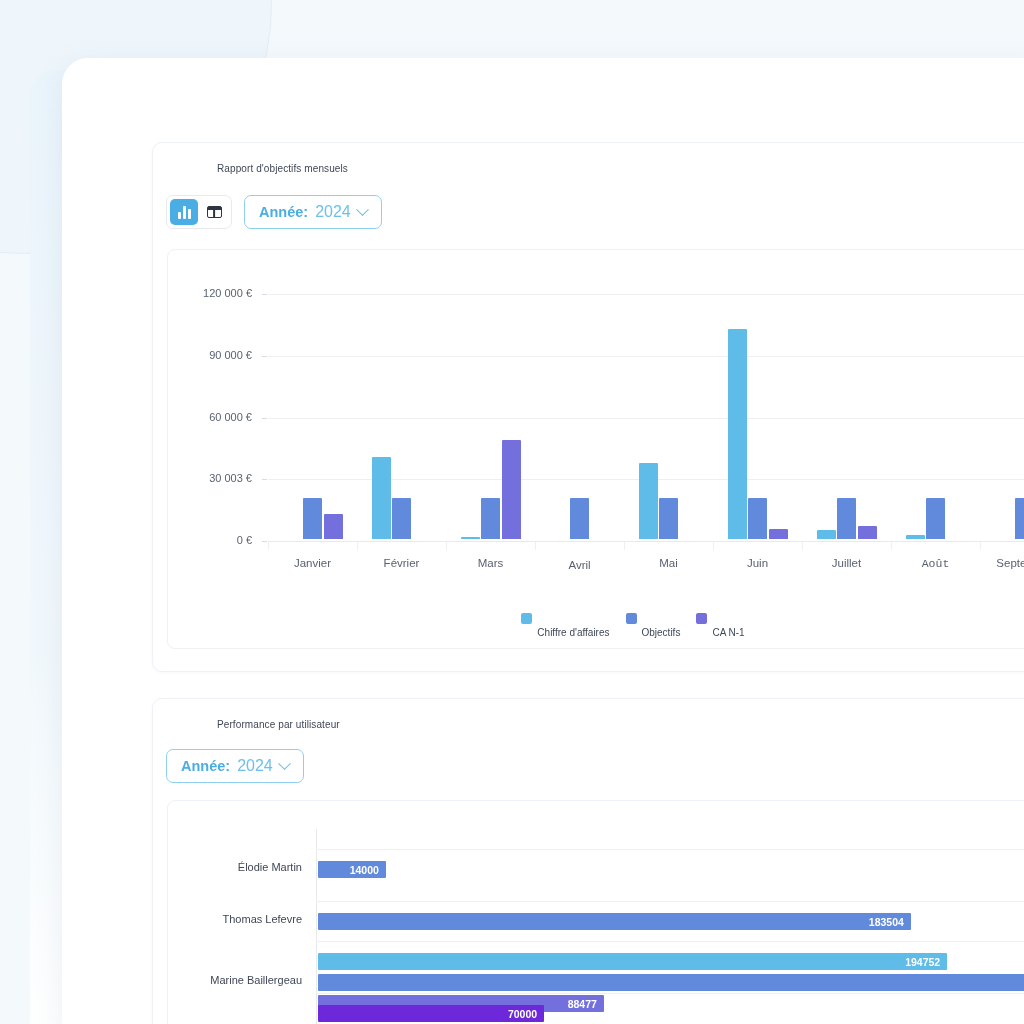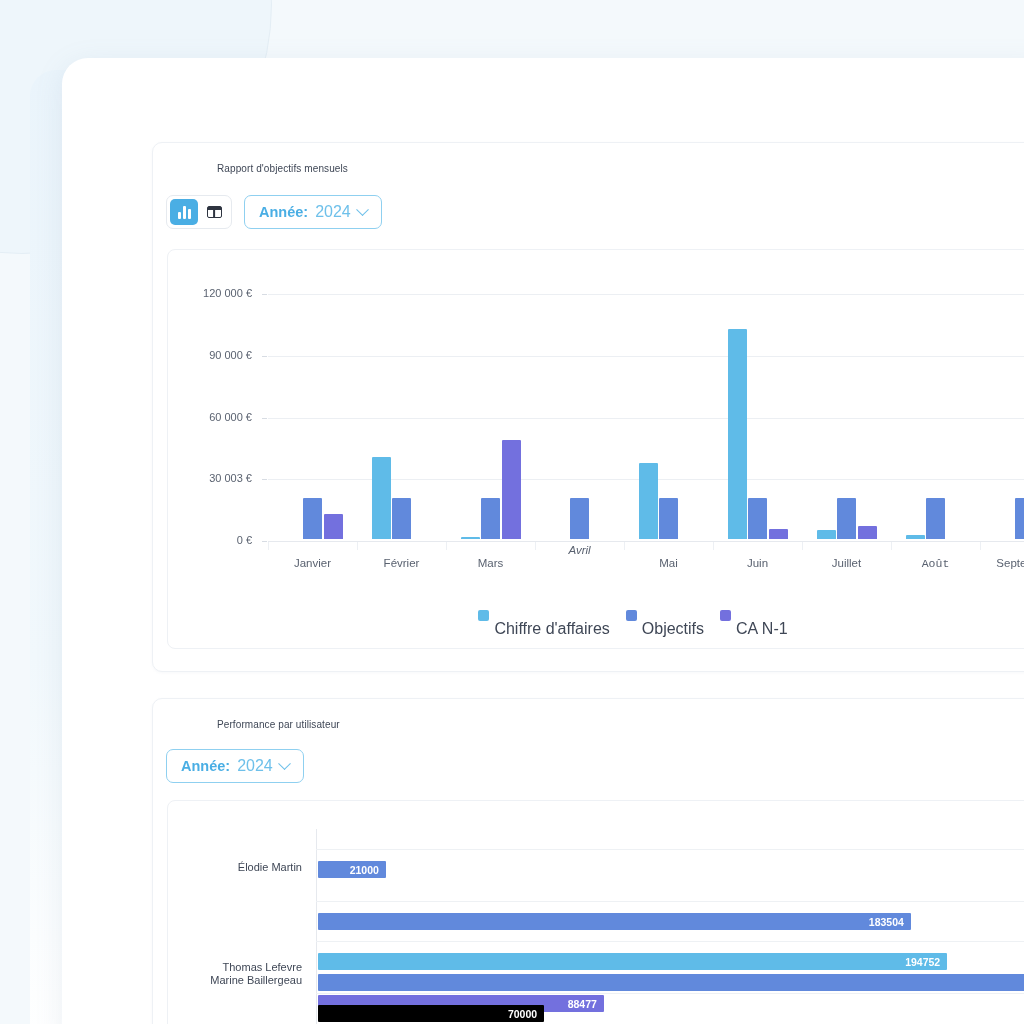--- a/index.html
+++ b/index.html
@@ -114,21 +114,21 @@
   .xsep { position: absolute; width: 1px; background: #edf0f4; }
   .xlabel { position: absolute; font-size: 11.5px; color: #5a6270; text-align: center; }
   .vbar { position: absolute; bottom: 0; border-radius: 1px 1px 0 0; }
 
   .legend {
     position: absolute; left: 0; right: 0; display: flex;
     justify-content: center; align-items: center; gap: 16px;
   }
   .legend-item { display: flex; align-items: center; gap: 5px; }
   .legend-swatch { width: 11px; height: 11px; border-radius: 2px; }
-  .legend-label { font-size: 16px; color: #3f4756; margin-top: 28px; }
+  .legend-label { font-size: 10px; color: #3f4756; margin-top: 28px; }
 
   
   .hchart { position: absolute; inset: 0; }
   .hrow-label {
     position: absolute; right: 0; font-size: 11px; color: #3f4756;
     text-align: right; white-space: nowrap;
   }
   .hbar {
     position: absolute; height: 17px; border-radius: 1px;
     display: flex; align-items: center; justify-content: flex-end;
@@ -197,21 +197,21 @@
           <div class="xsep" style="left: 189px; top: 292px; height: 8px;"></div>
           <div class="xlabel" style="left: 179px; top: 307px; width: 109px;">Février</div>
           <div class="vbar" title="Février — Chiffre d'affaires : 40000" style="left: 203.5px; width: 19px; height: 82.24px; bottom: 109px; background: rgb(95, 187, 232);"></div>
           <div class="vbar" title="Février — Objectifs : 20000" style="left: 224px; width: 19px; height: 41.12px; bottom: 109px; background: rgb(97, 137, 220);"></div>
           <div class="xsep" style="left: 278px; top: 292px; height: 8px;"></div>
           <div class="xlabel" style="left: 268px; top: 307px; width: 109px;">Mars</div>
           <div class="vbar" title="Mars — Chiffre d'affaires : 1200" style="left: 292.5px; width: 19px; height: 2.4672px; bottom: 109px; background: rgb(95, 187, 232);"></div>
           <div class="vbar" title="Mars — Objectifs : 20000" style="left: 313px; width: 19px; height: 41.12px; bottom: 109px; background: rgb(97, 137, 220);"></div>
           <div class="vbar" title="Mars — CA N-1 : 48000" style="left: 333.5px; width: 19px; height: 98.688px; bottom: 109px; background: rgb(115, 112, 222);"></div>
           <div class="xsep" style="left: 367px; top: 292px; height: 8px;"></div>
-          <div class="xlabel" style="left: 357px; top: 294px; width: 109px; font-style: italic;">Avril</div>
+          <div class="xlabel" style="left: 357px; top: 309px; width: 109px;">Avril</div>
           <div class="vbar" title="Avril — Objectifs : 20000" style="left: 402px; width: 19px; height: 41.12px; bottom: 109px; background: rgb(97, 137, 220);"></div>
           <div class="xsep" style="left: 456px; top: 292px; height: 8px;"></div>
           <div class="xlabel" style="left: 446px; top: 307px; width: 109px;">Mai</div>
           <div class="vbar" title="Mai — Chiffre d'affaires : 37000" style="left: 470.5px; width: 19px; height: 76.072px; bottom: 109px; background: rgb(95, 187, 232);"></div>
           <div class="vbar" title="Mai — Objectifs : 20000" style="left: 491px; width: 19px; height: 41.12px; bottom: 109px; background: rgb(97, 137, 220);"></div>
           <div class="xsep" style="left: 545px; top: 292px; height: 8px;"></div>
           <div class="xlabel" style="left: 535px; top: 307px; width: 109px;">Juin</div>
           <div class="vbar" title="Juin — Chiffre d'affaires : 102000" style="left: 559.5px; width: 19px; height: 209.712px; bottom: 109px; background: rgb(95, 187, 232);"></div>
           <div class="vbar" title="Juin — Objectifs : 20000" style="left: 580px; width: 19px; height: 41.12px; bottom: 109px; background: rgb(97, 137, 220);"></div>
           <div class="vbar" title="Juin — CA N-1 : 5000" style="left: 600.5px; width: 19px; height: 10.28px; bottom: 109px; background: rgb(115, 112, 222);"></div>
@@ -255,37 +255,37 @@
         <span class="chev"></span>
       </div>
     </div>
 
     <div class="plot-panel" id="plot-user">
       <div class="hchart" id="hchart">
           <div class="haxis" style="left: 148px; top: 28px; height: 260px;"></div>
           <div class="hsep" style="left: 148px; width: 784px; top: 48px;"></div>
           <div class="hrow-label" style="right: 796px; top: 59.5px;">Élodie Martin</div>
           <div class="hbar" title="Élodie Martin — Objectifs : 21000" style="left: 150px; width: 67.8462px; top: 60px; background: rgb(97, 137, 220);">
-            <span class="v">21000</span>
+            <span class="v">14000</span>
           </div>
           <div class="hsep" style="left: 148px; width: 784px; top: 100px;"></div>
-          <div class="hrow-label" style="right: 796px; top: 111.5px; margin-top: 48px;">Thomas Lefevre</div>
+          <div class="hrow-label" style="right: 796px; top: 111.5px;">Thomas Lefevre</div>
           <div class="hbar" title="Thomas Lefevre — Objectifs : 183504" style="left: 150px; width: 592.859px; top: 112px; background: rgb(97, 137, 220);">
             <span class="v">183504</span>
           </div>
           <div class="hsep" style="left: 148px; width: 784px; top: 140px;"></div>
           <div class="hrow-label" style="right: 796px; top: 172.5px;">Marine Baillergeau</div>
           <div class="hbar" title="Marine Baillergeau — Chiffre d'affaires : 194752" style="left: 150px; width: 629.199px; top: 152px; background: rgb(95, 187, 232);">
             <span class="v">194752</span>
           </div>
           <div class="hbar" title="Marine Baillergeau — Objectifs : 260000" style="left: 150px; width: 840px; top: 173px; background: rgb(97, 137, 220);"></div>
           <div class="hbar" title="Marine Baillergeau — CA N-1 : 88477" style="left: 150px; width: 285.849px; top: 194px; background: rgb(115, 112, 222);">
             <span class="v">88477</span>
           </div>
           <div class="hsep" style="left: 148px; width: 784px; top: 192px;"></div>
-          <div class="hbar" title="Julien Martin — Chiffre d'affaires : 70000" style="left: 150px; width: 226.154px; top: 204px; background: #000000;">
+          <div class="hbar" title="Julien Martin — Chiffre d'affaires : 70000" style="left: 150px; width: 226.154px; top: 204px; background: #6d28d9;">
             <span class="v">70000</span>
           </div>
         </div>
     </div>
   </div>
 
 </div>
 
 </body></html>

